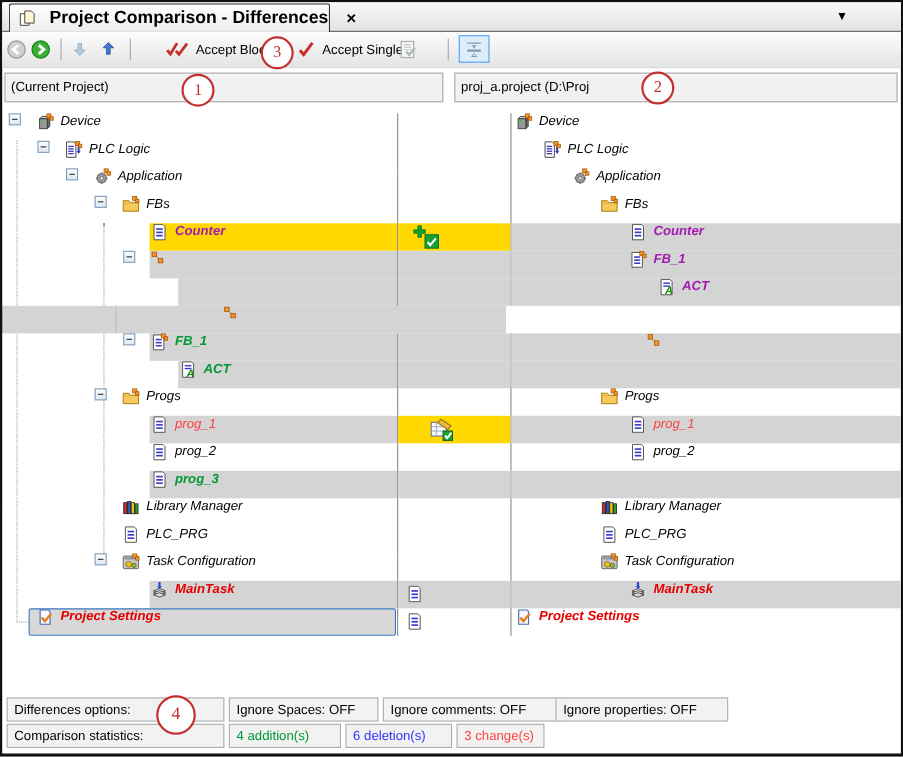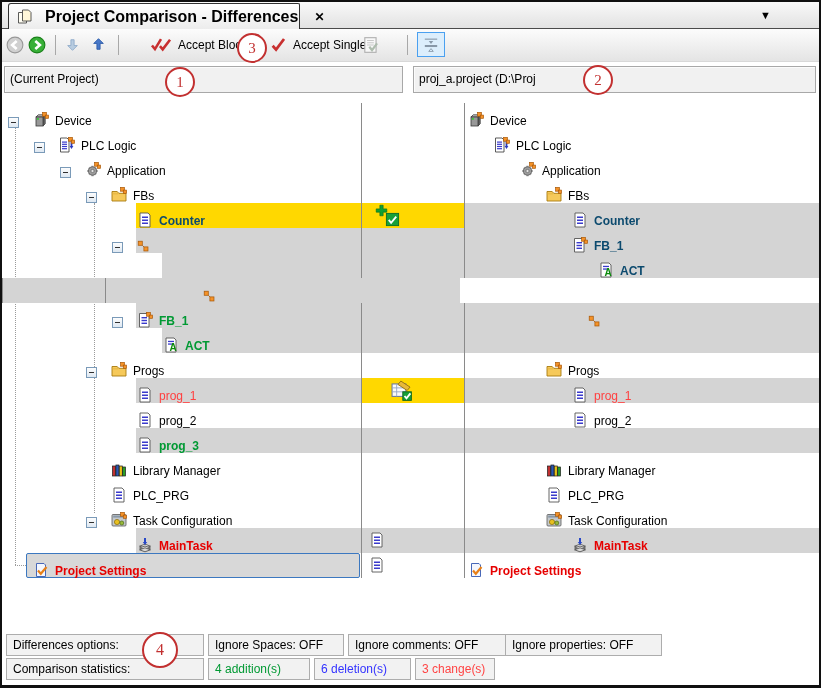--- a/index.html
+++ b/index.html
@@ -30,24 +30,24 @@
   .hstub{position:absolute;height:0;border-top:1px dotted #9A9A9A;}
 
   .trow{display:flex;height:25px;position:relative;}
   .cl{width:359px;position:relative;flex:none;}
   .cm{width:104px;position:relative;flex:none;border-left:1px solid #8A8A8A;border-right:1px solid #8A8A8A;box-sizing:border-box;}
   .cr{width:354px;position:relative;flex:none;}
   .bg{position:absolute;top:0;bottom:0;right:0;}
   .bg.full{left:0;}
   .b108{left:108px;} .b134{left:134px;} .b160{left:160px;}
   .y{background:#FFD800;} .g{background:#D4D4D4;}
-  .lc,.rc{position:absolute;inset:0;display:flex;align-items:flex-end;}
+  .lc,.rc{position:absolute;inset:0;display:flex;align-items:flex-start;font-style:italic;}
   .lbl{white-space:nowrap;}
   .bd{font-weight:bold;}
-  .c-blue{color:#0c4a6e;} .c-green{color:#009933;} .c-red{color:#E60000;} .c-lred{color:#FF4040;}
+  .c-blue{color:#a21caf;} .c-green{color:#009933;} .c-red{color:#E60000;} .c-lred{color:#FF4040;}
 
   .exp{width:11px;height:11px;box-sizing:border-box;border:1px solid #7A9AB8;background:linear-gradient(#FDFDFD,#DEE8F2);position:relative;flex:none;margin-right:14px;}
   .exp::after{content:"";position:absolute;left:2px;right:2px;top:4px;height:1px;background:#303030;}
   .ic{width:16px;height:16px;flex:none;margin-right:6px;}
   .ic13{width:13px;height:13px;flex:none;margin-right:6px;}
 
   .pe0{padding-left:6px;} .pe1{padding-left:32px;} .pe2{padding-left:58px;} .pe3{padding-left:84px;} .pe4{padding-left:110px;}
   .pn0{padding-left:31px;} .pn3{padding-left:109px;} .pn4{padding-left:135px;} .pn5{padding-left:161px;}
   .rp0{padding-left:3px;} .rp1{padding-left:29px;} .rp2{padding-left:55px;} .rp3{padding-left:81px;} .rp4{padding-left:107px;} .rp5{padding-left:133px;}
   .rpc3{padding-left:97px;} .rpc4{padding-left:123px;}

